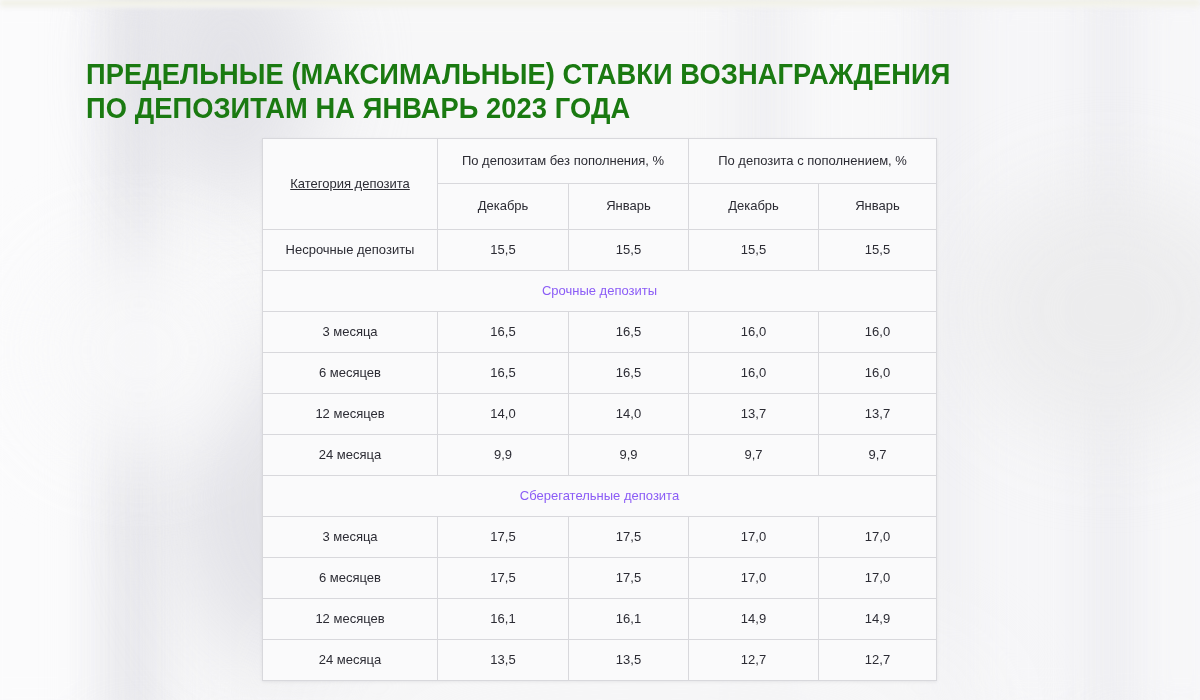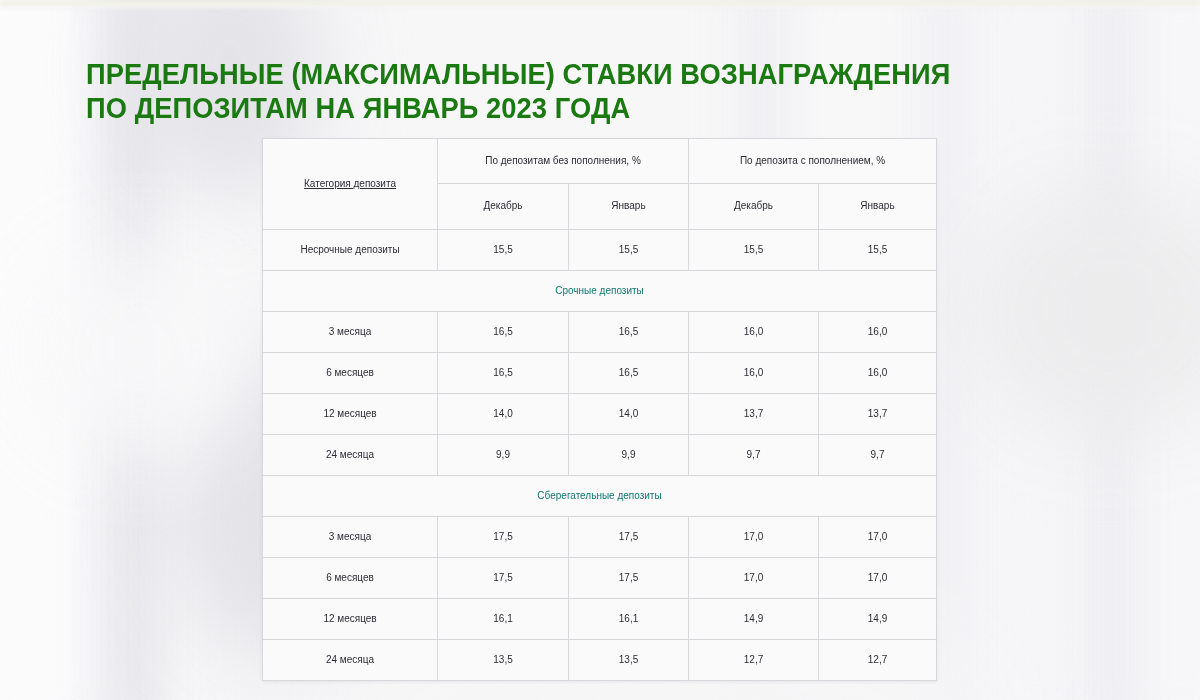--- a/index.html
+++ b/index.html
@@ -71,21 +71,21 @@
   table.rates {
     border-collapse: collapse;
     width: 674px;
     background: #fafafb;
     table-layout: fixed;
     box-shadow: 0 1px 3px rgba(90,90,100,0.10);
   }
   table.rates th,
   table.rates td {
     border: 1px solid #d8d8dc;
-    font-size: 10px;
+    font-size: 13px;
     color: #2c2c34;
     text-align: center;
     font-weight: 400;
     background: #fafafb;
     padding: 0 6px;
     line-height: 1.25;
   }
   th.cat-head {
     width: 175px;
     text-decoration: underline;
@@ -101,21 +101,21 @@
   td.rowlabel,
   th.cat-head {
     color: #2c2c34;
   }
   tbody tr.datarow td {
     height: 40px;
     margin-left: 15px;
   }
   tr.section td {
     height: 40px;
-    color: #0f766e;
+    color: #8b5cf6;
   }
   col.c1 { width: 175px; }
   col.c2 { width: 131px; }
   col.c3 { width: 120px; }
   col.c4 { width: 130px; }
   col.c5 { width: 118px; }
 </style>
 </head>
 <body>
 
@@ -195,21 +195,21 @@
           <td class="rateval">13,7</td>
         </tr>
         <tr class="datarow">
           <td class="rowlabel">24 месяца</td>
           <td class="rateval">9,9</td>
           <td class="rateval">9,9</td>
           <td class="rateval">9,7</td>
           <td class="rateval">9,7</td>
         </tr>
         <tr class="section">
-          <td colspan="5">Сберегательные депозиты</td>
+          <td colspan="5">Сберегательные депозита</td>
         </tr>
         <tr class="datarow">
           <td class="rowlabel">3 месяца</td>
           <td class="rateval">17,5</td>
           <td class="rateval">17,5</td>
           <td class="rateval">17,0</td>
           <td class="rateval">17,0</td>
         </tr>
         <tr class="datarow">
           <td class="rowlabel">6 месяцев</td>

